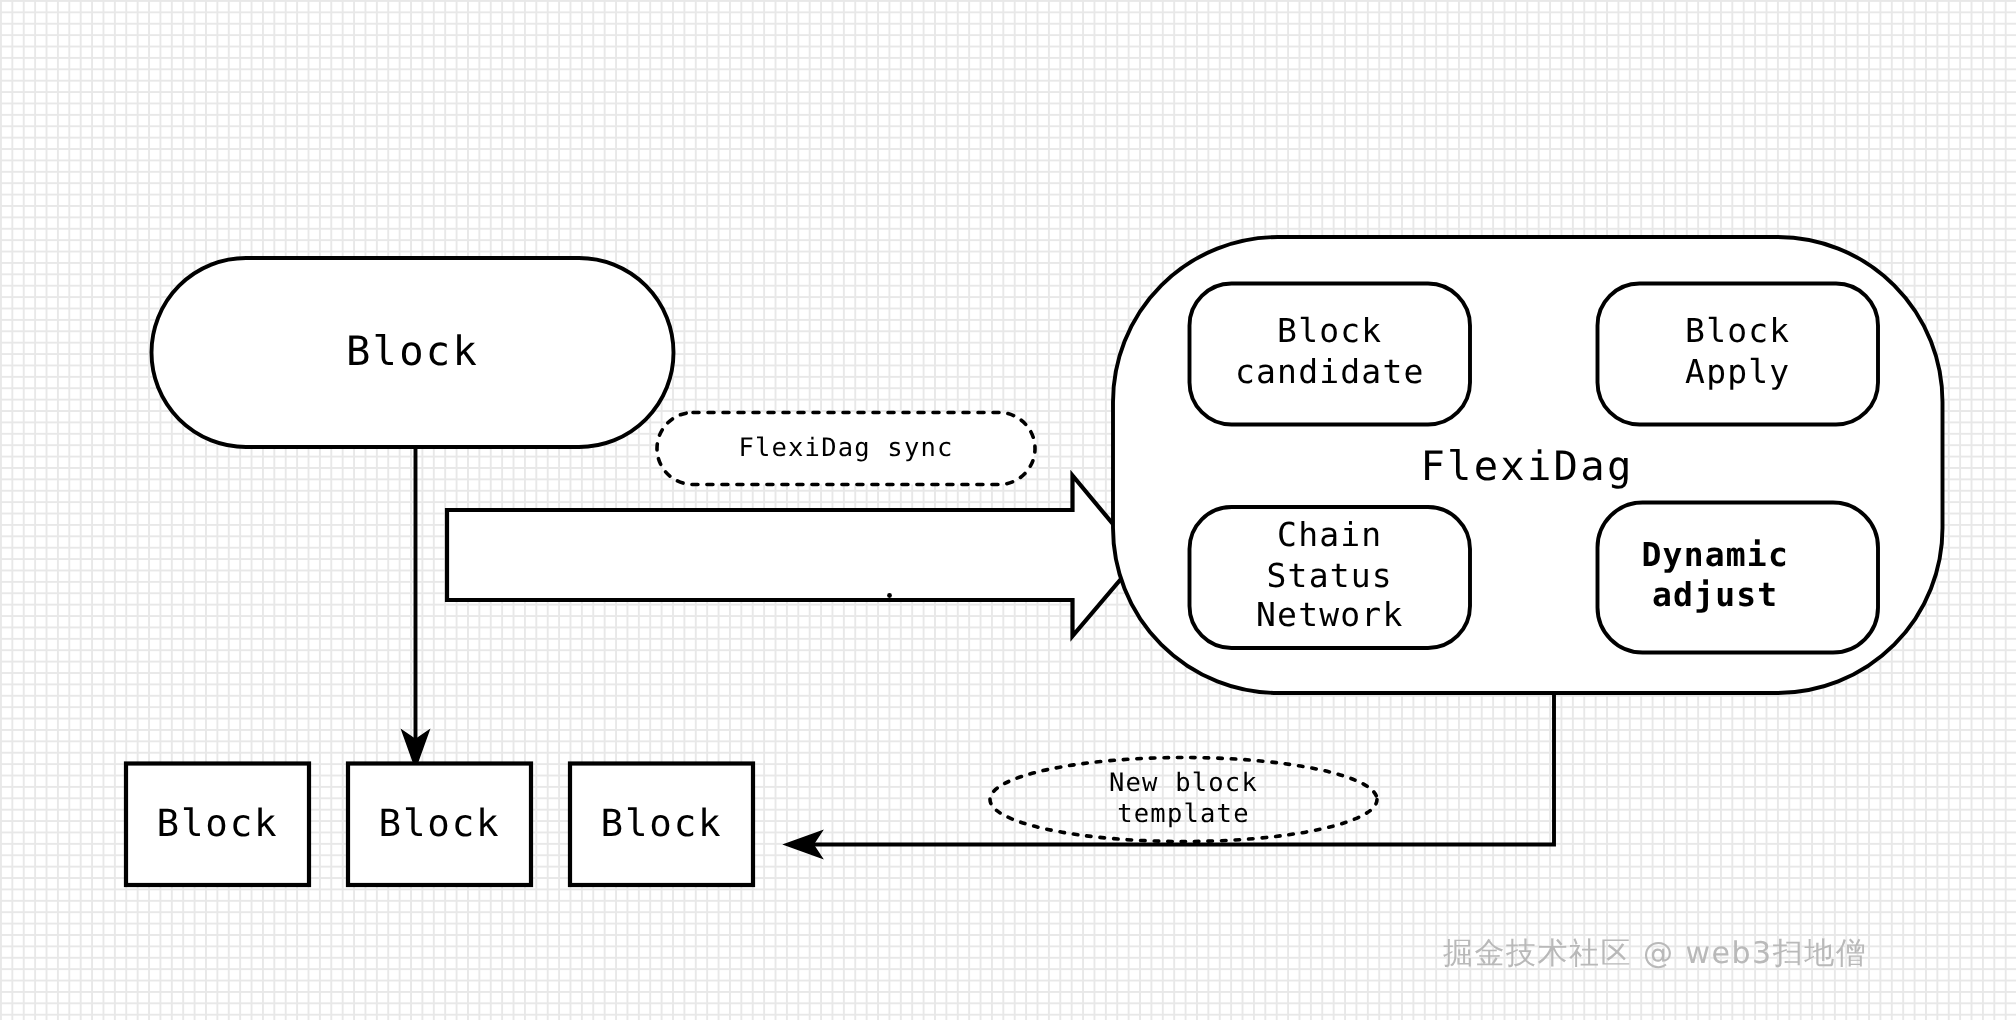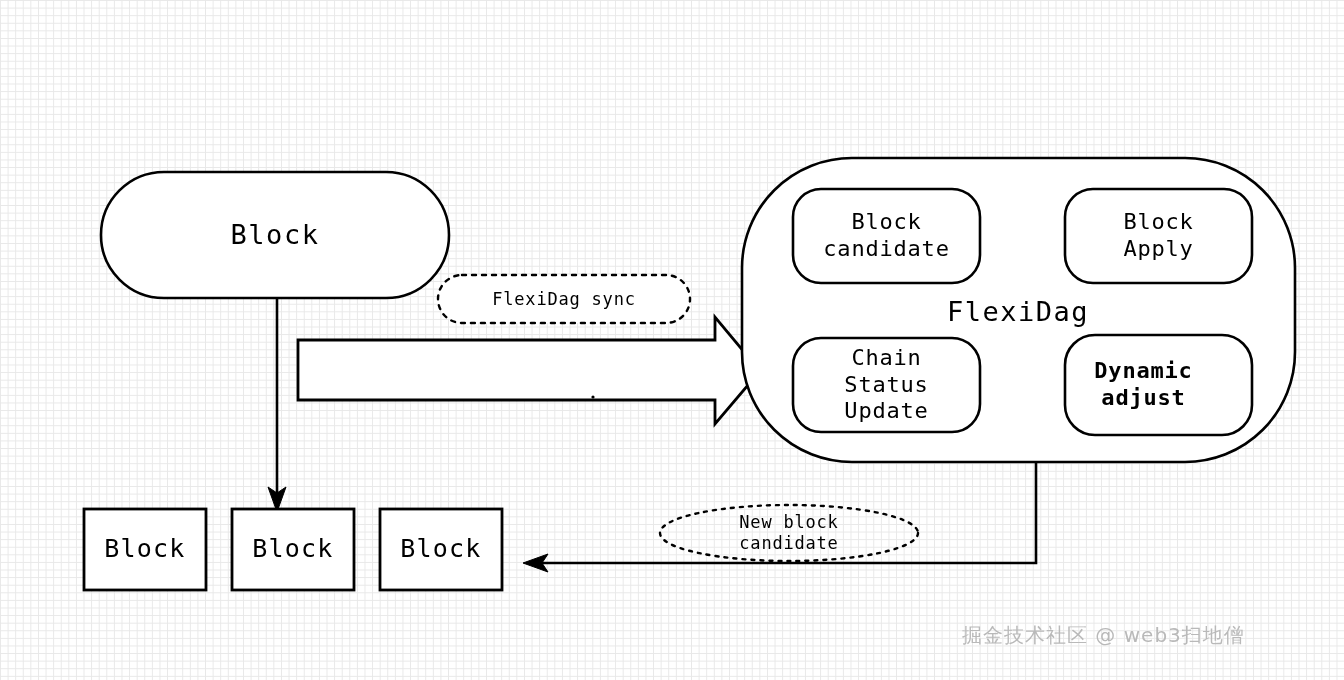--- a/index.html
+++ b/index.html
@@ -100,29 +100,29 @@
   <div class="node-label lbl-flexidag" style="left:898px; top:292px; width:240px; height:40px;">FlexiDag</div>
 
   <div class="node-label lbl-inner" style="left:793px; top:189px; width:187px; height:94px;">Block
 candidate</div>
 
   <div class="node-label lbl-inner" style="left:1065px; top:189px; width:187px; height:94px;">Block
 Apply</div>
 
   <div class="node-label lbl-inner" style="left:793px; top:338px; width:187px; height:94px;">Chain
 Status
-Update</div>
+Network</div>
 
   <div class="node-label lbl-inner" style="left:1065px; top:335px; width:157px; height:100px;font-weight:bold;">Dynamic
 adjust</div>
 
   <div class="node-label lbl-note" style="left:438px; top:275px; width:252px; height:48px;">FlexiDag sync</div>
 
   <div class="node-label lbl-note" style="left:660px; top:505px; width:258px; height:56px;">New block
-candidate</div>
+template</div>
 
   <div class="node-label lbl-block" style="left:84px; top:509px; width:122px; height:81px;">Block</div>
 
   <div class="node-label lbl-block" style="left:232px; top:509px; width:122px; height:81px;">Block</div>
 
   <div class="node-label lbl-block" style="left:380px; top:509px; width:122px; height:81px;">Block</div>
 
   <div class="watermark">掘金技术社区 @ web3扫地僧</div>
 
 </div>

